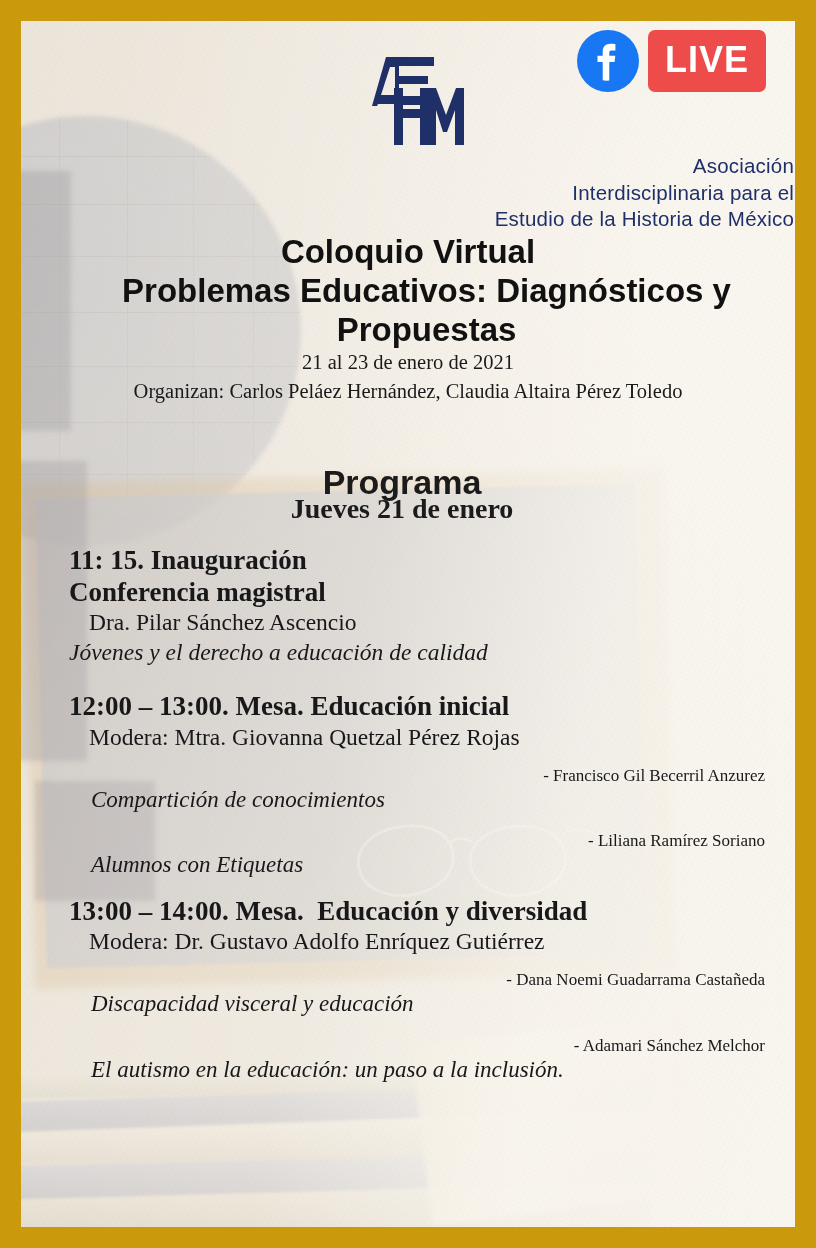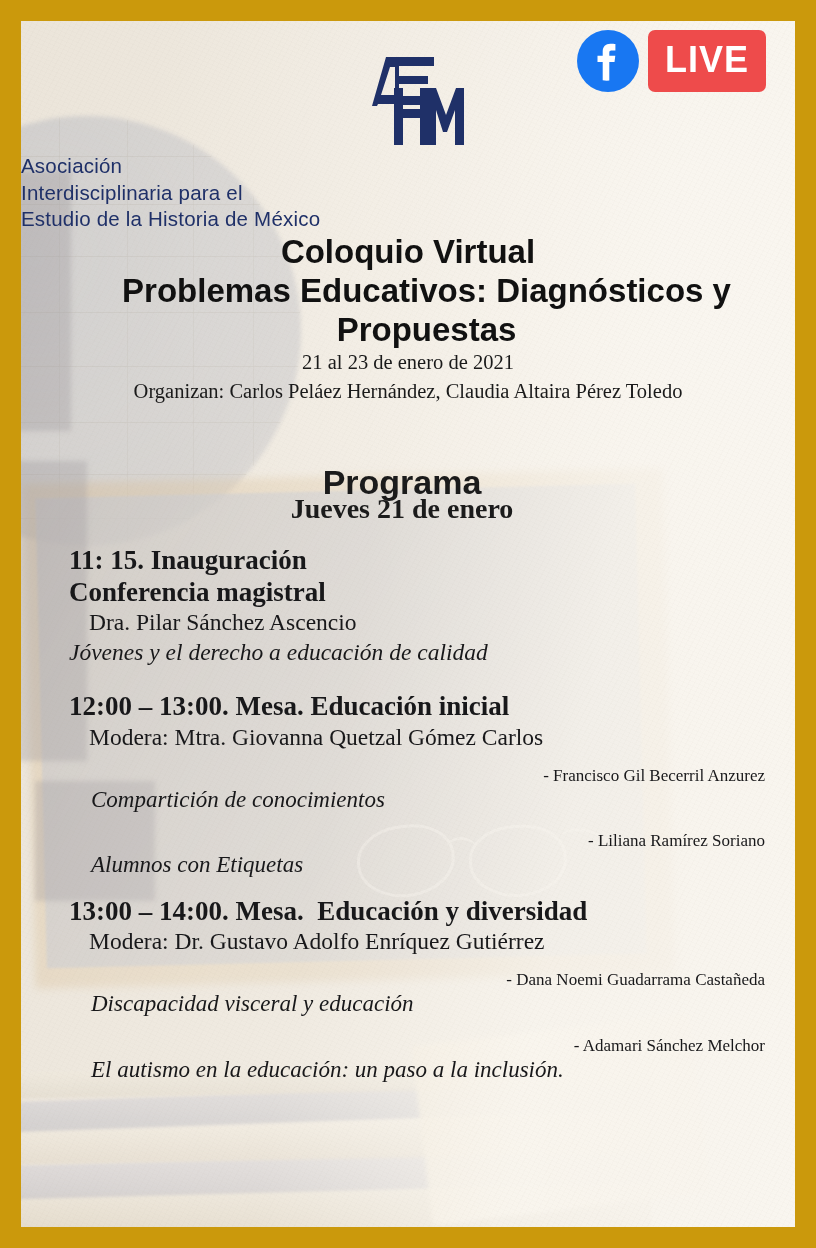--- a/index.html
+++ b/index.html
@@ -210,21 +210,21 @@
     line-height: 1;
     padding: 12px 17px 14px 17px;
     border-radius: 7px;
   }
 
   
   .logo-block {
     position: absolute;
     left: 0; right: 1px;
     top: 32px;
-    text-align: left;
+    text-align: right;
   }
   .logo-mark { display: block; margin: 0 auto; }
   .assoc-name {
     margin-top: 4px;
     color: #1F3068;
     font-family: "Liberation Sans", sans-serif;
     font-size: 20.5px;
     line-height: 1.30;
     letter-spacing: .2px;
   }
@@ -419,21 +419,21 @@
         <div class="session-head">11: 15. Inauguración
 Conferencia magistral</div>
         <div class="session-sub">Dra. Pilar Sánchez Ascencio</div>
         <div class="session-italic">Jóvenes y el derecho a educación de calidad</div>
       </div>
 
       <div class="spacer-sm"></div>
 
       <div class="session">
         <div class="session-head">12:00 – 13:00. Mesa. Educación inicial</div>
-        <div class="session-sub">Modera: Mtra. Giovanna Quetzal Gómez Carlos</div>
+        <div class="session-sub">Modera: Mtra. Giovanna Quetzal Pérez Rojas</div>
         <div class="talks">
           <div class="talk">
             <div class="talk-name">- Francisco Gil Becerril Anzurez</div>
             <div class="talk-title">Compartición de conocimientos</div>
           </div>
           <div class="talk">
             <div class="talk-name">- Liliana Ramírez Soriano</div>
             <div class="talk-title">Alumnos con Etiquetas</div>
           </div>
         </div>

